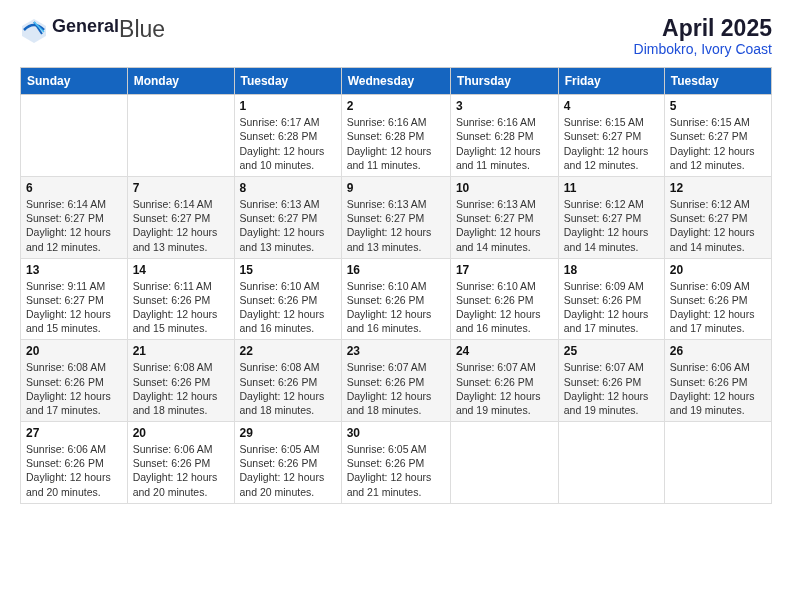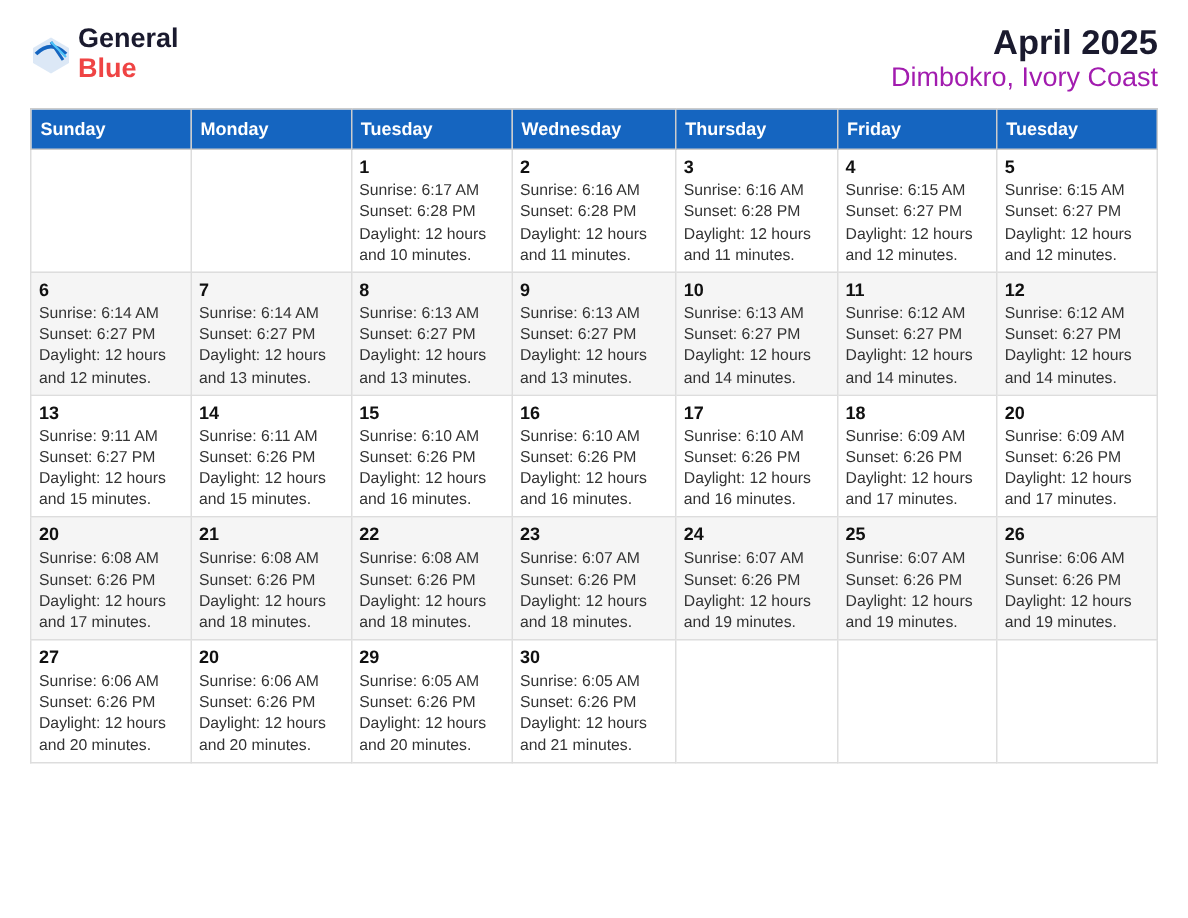--- a/index.html
+++ b/index.html
@@ -21,50 +21,50 @@
       justify-content: space-between;
       align-items: flex-start;
       margin-bottom: 10px;
     }
     .logo {
       display: flex;
       align-items: center;
     }
     .logo-text {
       display: flex;
-      flex-direction: column;
+      flex-direction: row;
       line-height: 1.1;
     }
     .logo-general {
       font-size: 18px;
       font-weight: bold;
       color: #1a1a2e;
     }
     .logo-blue {
-      font-size: 18px;
-      font-weight: bold;
-      color: #ef4444;
+      font-size: 23px;
+      font-weight: normal;
+      color: #404040;
     }
     .logo-icon {
       width: 28px;
       height: 28px;
       margin-right: 4px;
     }
     .title-section {
       text-align: right;
     }
     .month-title {
       font-size: 23px;
       font-weight: bold;
       color: #1a1a2e;
       line-height: 1.1;
     }
     .location {
-      font-size: 18px;
-      color: #a21caf;
+      font-size: 14px;
+      color: #1d4ed8;
     }
     .calendar {
       width: 100%;
       border-collapse: collapse;
       font-size: 11px;
     }
     .calendar th {
       background-color: #1565c0;
       color: #fff;
       text-align: left;

